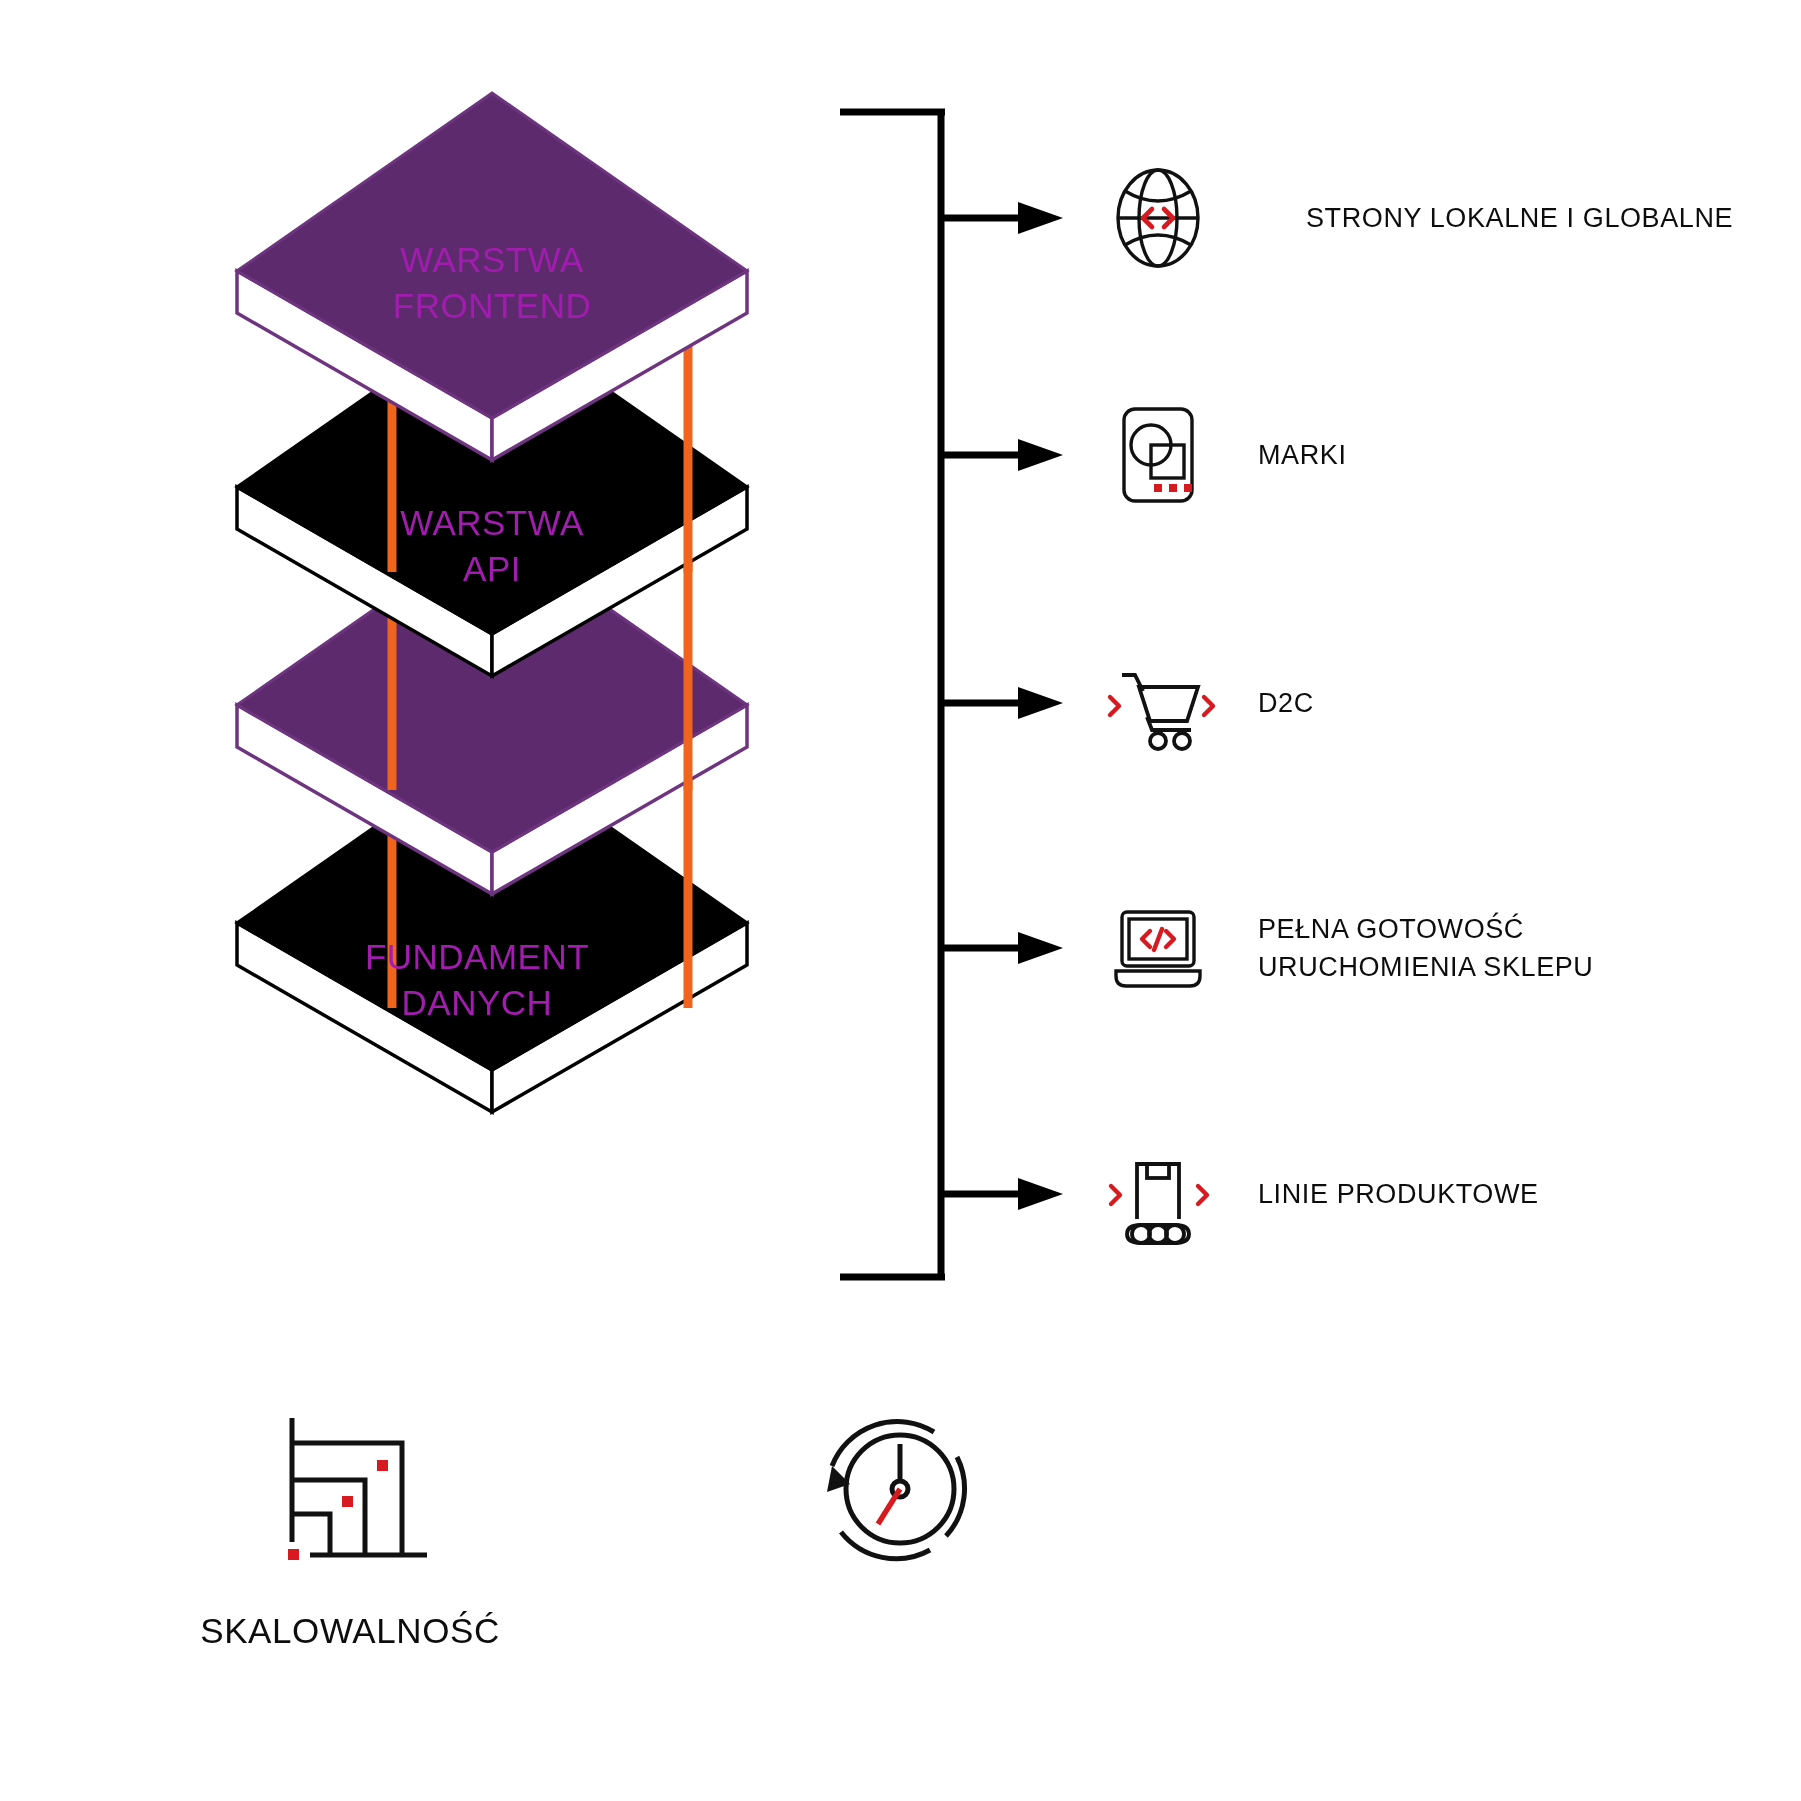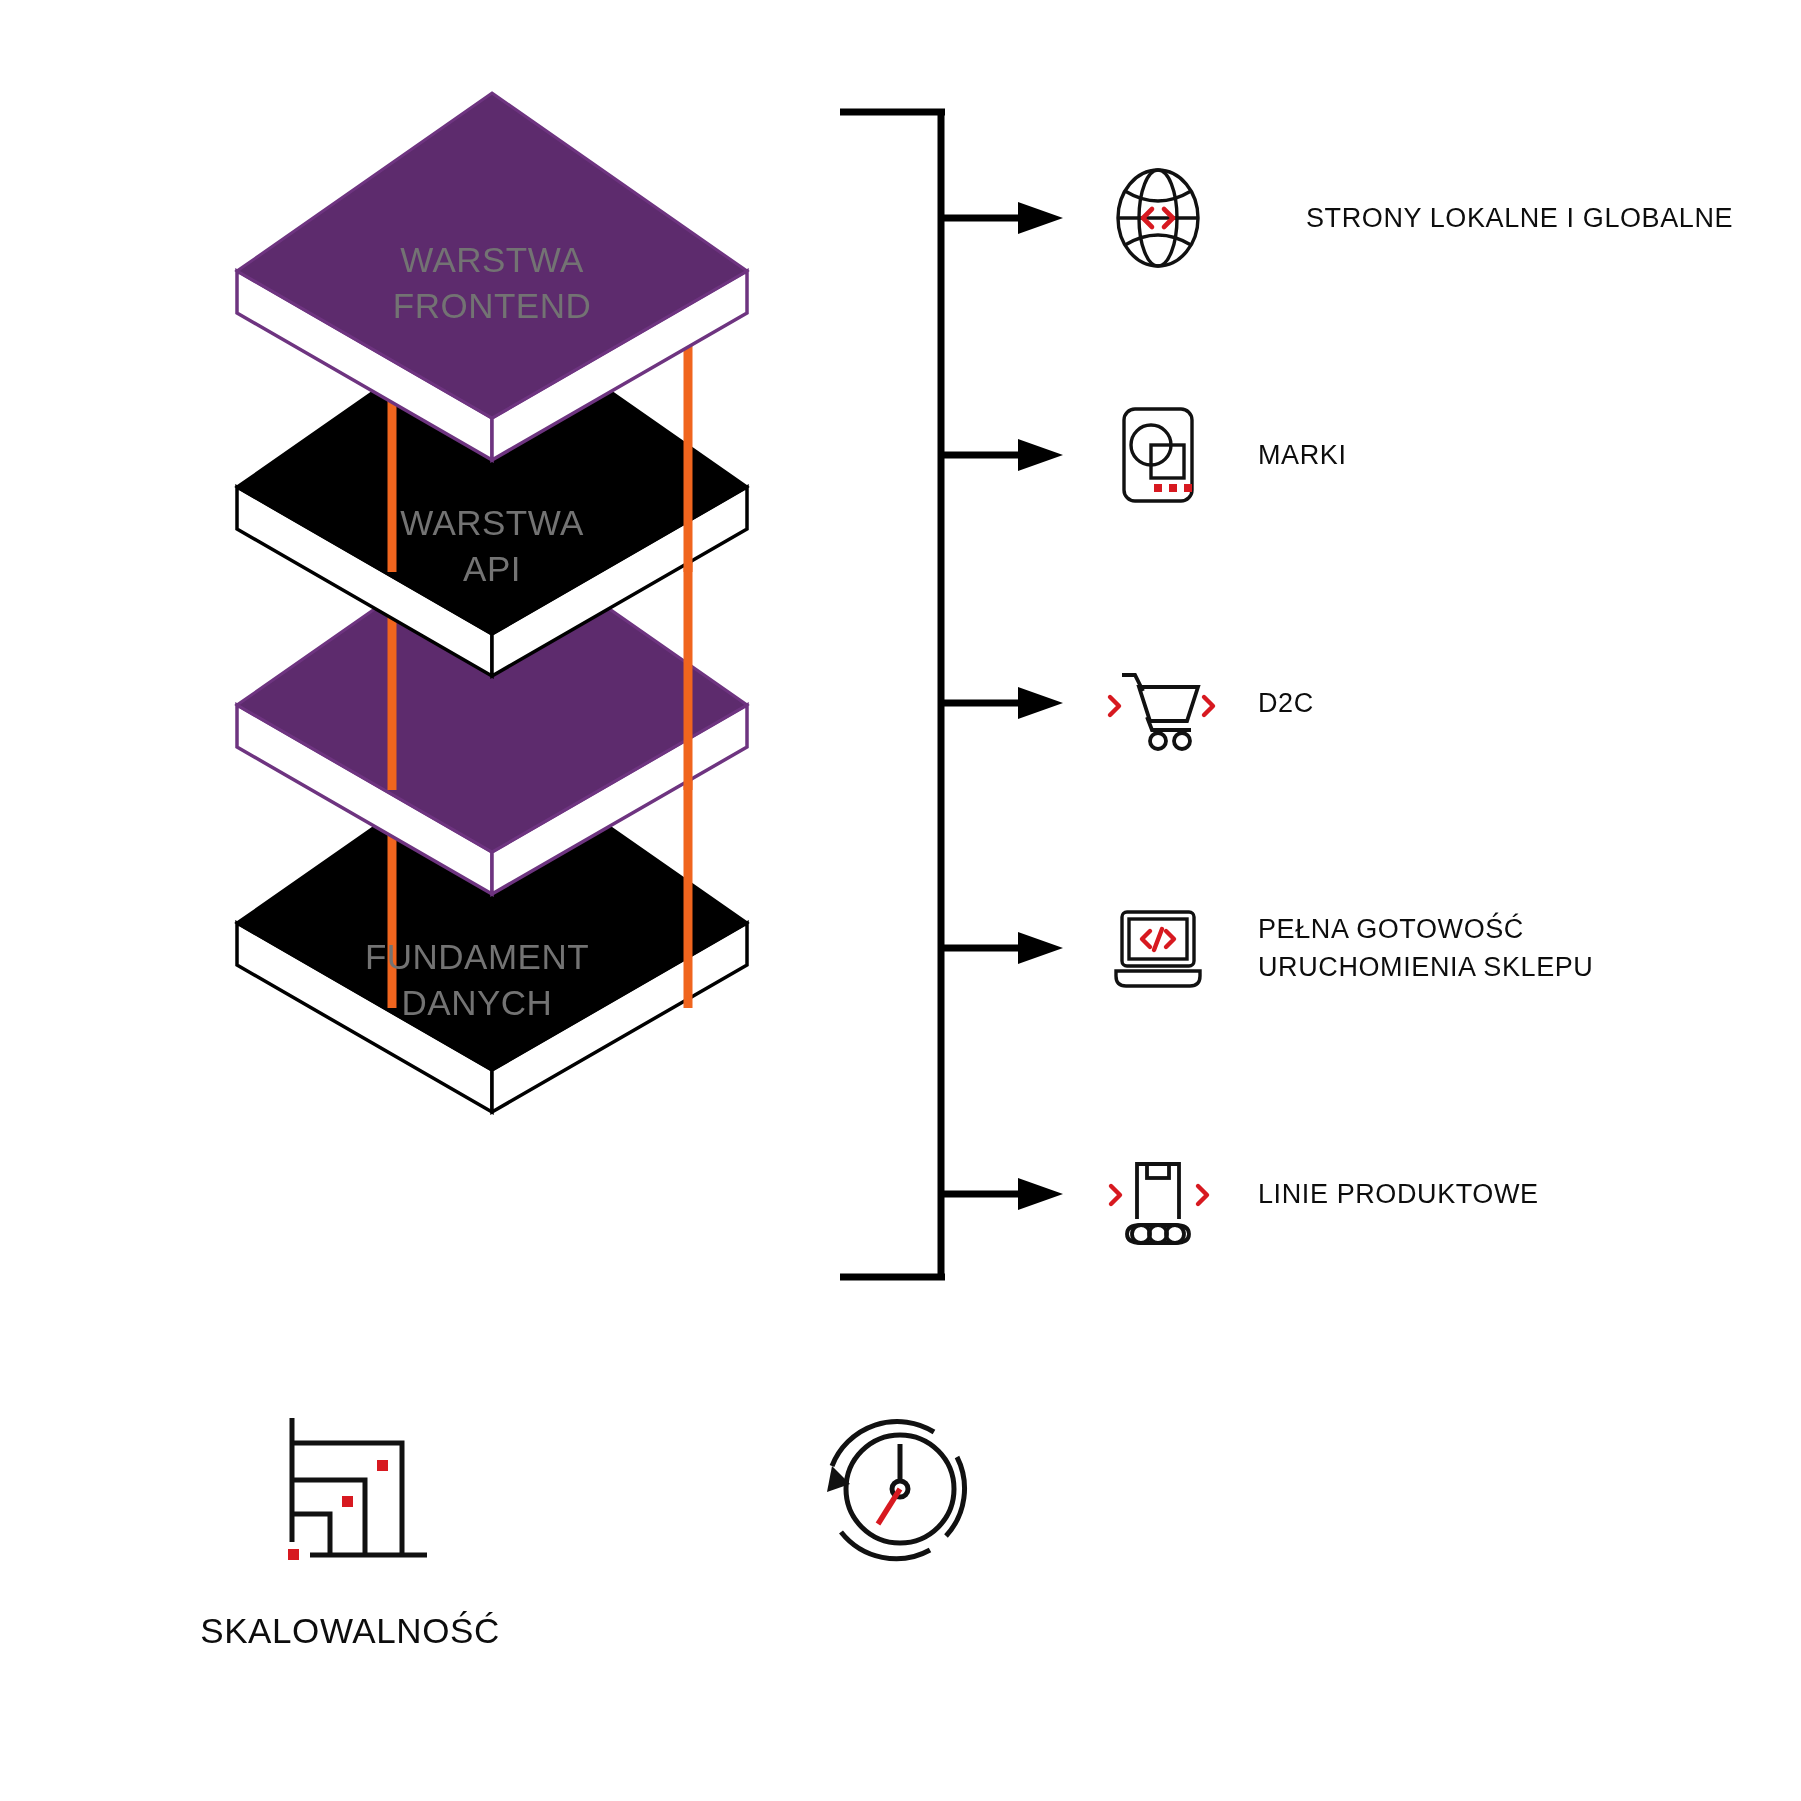--- a/index.html
+++ b/index.html
@@ -15,21 +15,21 @@
     height: 1801px;
     overflow: hidden;
     background: #ffffff;
   }
   .layer-stack-svg, .bracket-svg {
     position: absolute;
     top: 0; left: 0;
   }
   .diamond-label {
     position: absolute;
-    color: #737373;
+    color: #a21caf;
     font-size: 35px;
     letter-spacing: 0.5px;
     line-height: 1.32;
     text-align: center;
     width: 420px;
     white-space: pre-line;
     font-weight: 400;
   }
   
   .feature-row {

